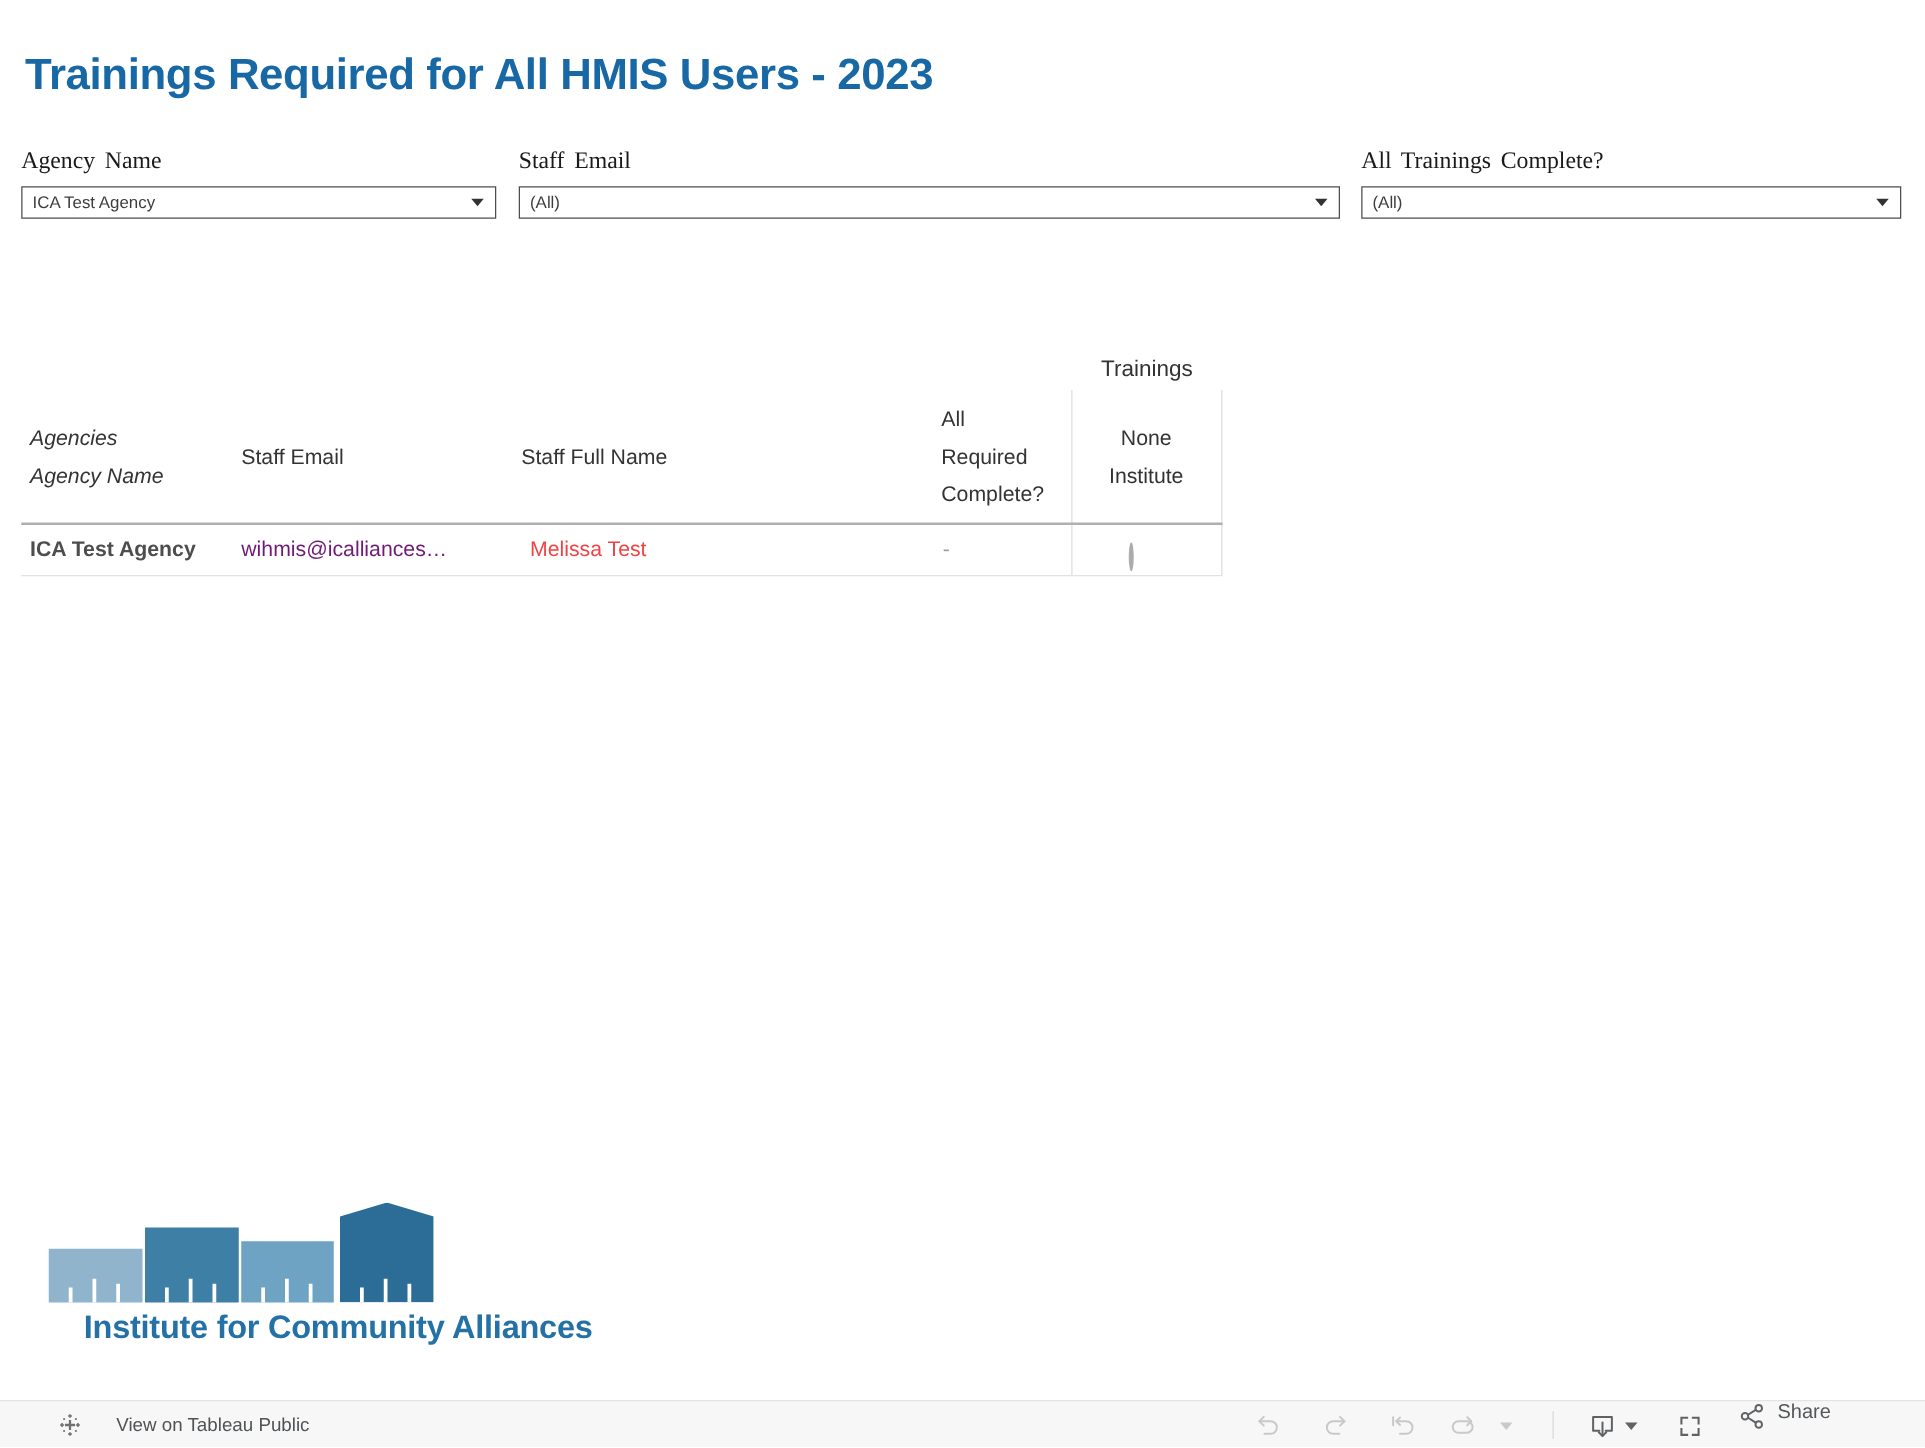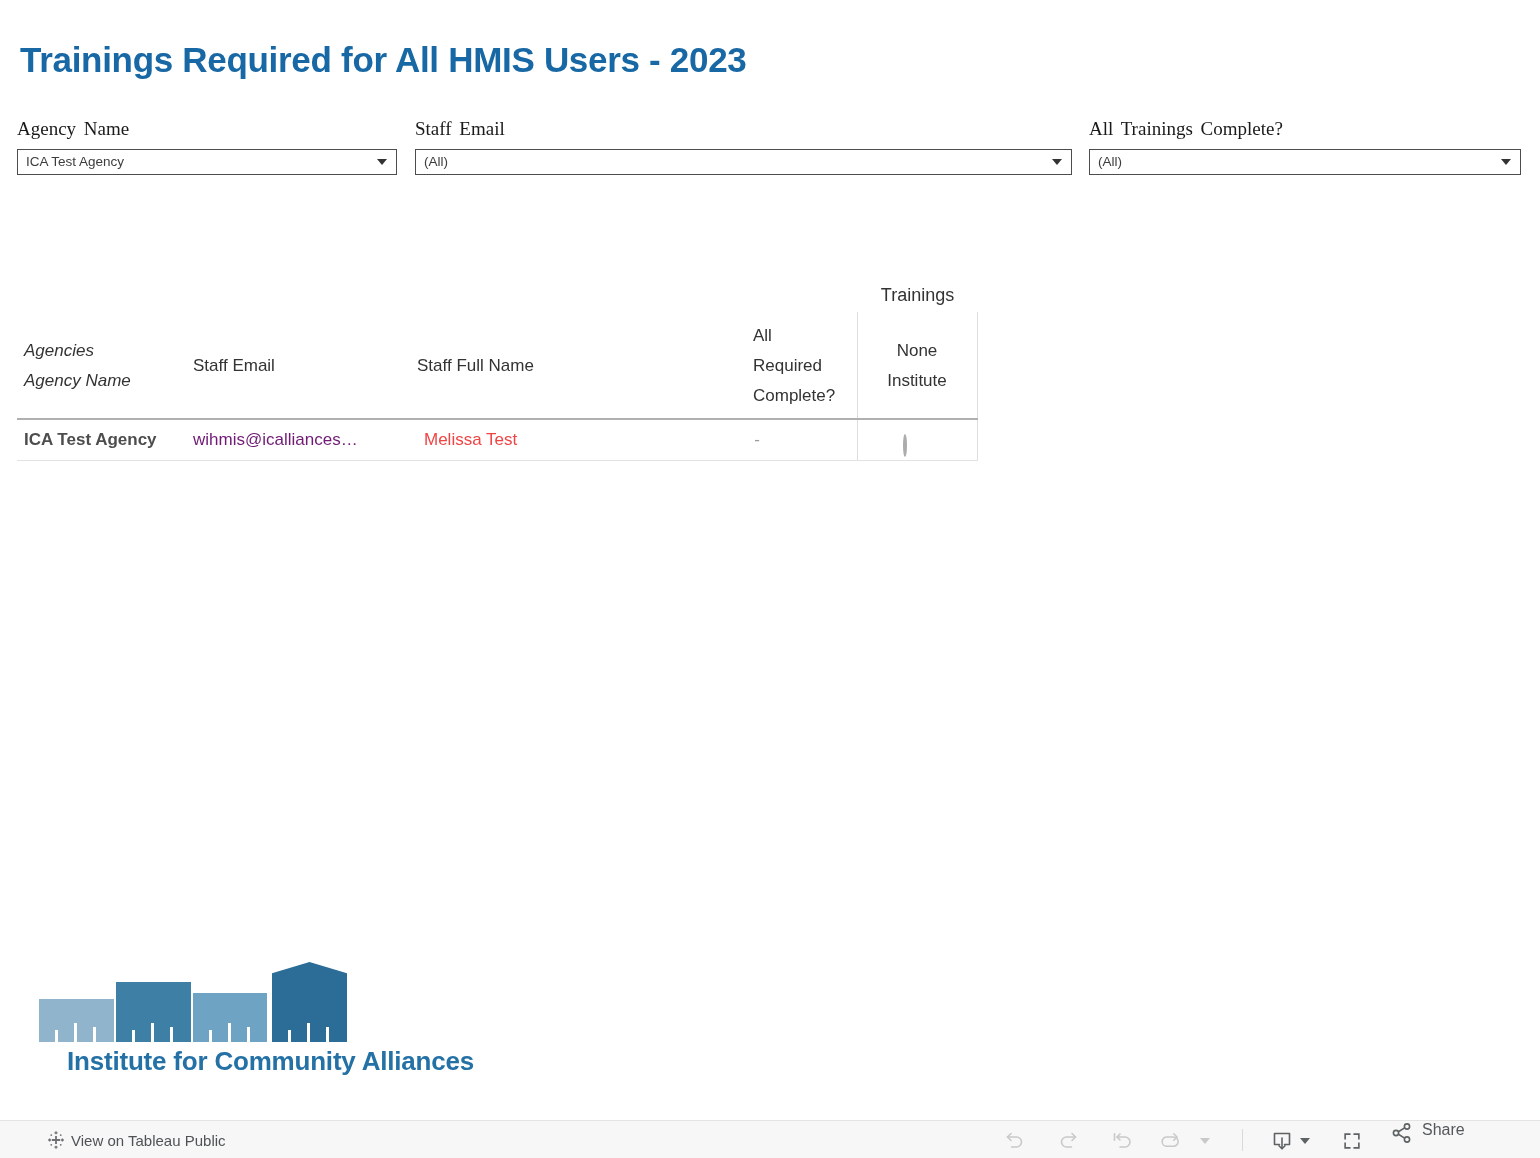--- a/index.html
+++ b/index.html
@@ -83,21 +83,21 @@
   }
   
   .toolbar {
     position:absolute; left:0; top:1120px; width:1540px; height:38px;
     background:#f7f7f7; border-top:1px solid #e4e4e4;
   }
   .tb-left {
     position:absolute; left:46px; top:0; height:38px;
     display:flex; align-items:center; cursor:pointer;
   }
-  .tb-left .tb-text { margin-left:5px; font-size:15px; font-weight:500; color:#4f5356; }
+  .tb-left .tb-text { margin-left:27px; font-size:15px; font-weight:500; color:#4f5356; }
   .tb-btn { position:absolute; top:8px; width:24px; height:24px; cursor:pointer;
             display:flex; align-items:center; justify-content:center; }
   .tb-caret-lt { position:absolute; top:17px; width:0; height:0; cursor:pointer;
     border-left:5px solid transparent; border-right:5px solid transparent; border-top:6px solid #c9c9c9; }
   .tb-caret-dk { position:absolute; top:17px; width:0; height:0; cursor:pointer;
     border-left:5px solid transparent; border-right:5px solid transparent; border-top:6px solid #5f6264; }
   .tb-divider { position:absolute; left:1242px; top:8px; width:0; height:22px; border-left:1px solid #d9d9d9; }
   #btn-undo { left:1002px; } #btn-redo { left:1057px; } #btn-reset { left:1110px; }
   #btn-replay { left:1158px; } #caret-replay { left:1200px; }
   #btn-download { left:1270px; } #caret-download { left:1300px; }

